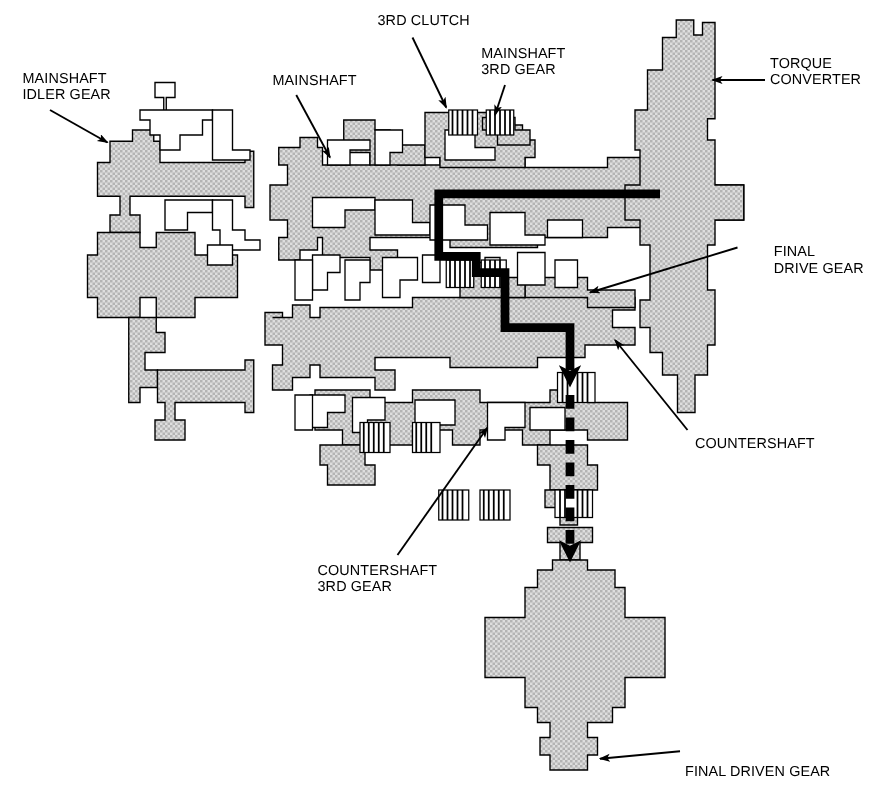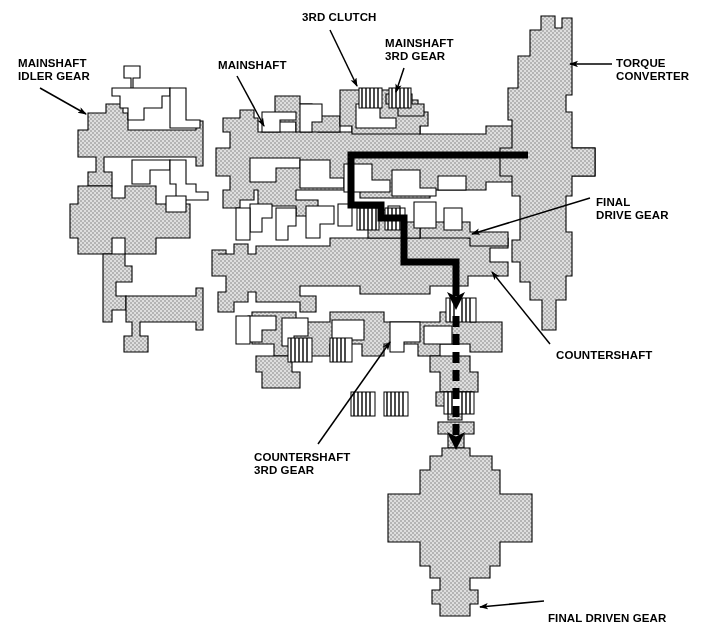--- a/index.html
+++ b/index.html
@@ -10,21 +10,21 @@
     -webkit-font-smoothing:antialiased;
     overflow:hidden;
   }
   #stage{position:relative;width:705px;height:628px;background:#fff;}
   svg#diagram{position:absolute;left:0;top:0;width:705px;height:628px;display:block;}
 
   
   .label{
     position:absolute;
     font-family:"Liberation Sans", sans-serif;
-    font-weight:bold;
+    font-weight:normal;
     font-size:11.5px;
     line-height:12.6px;
     letter-spacing:0.1px;
     color:#000000;
     white-space:pre;
     text-transform:uppercase;
     user-select:none;
   }
 </style>
 </head>
@@ -230,22 +230,22 @@
       <line x1="544" y1="601" x2="480" y2="607" marker-end="url(#arrowhead)"></line>
     </g>
   </svg>
 
   <div class="label" style="left:18px;  top:57px;">MAINSHAFT
 IDLER GEAR</div>
   <div class="label" style="left:218px; top:59px;">MAINSHAFT</div>
   <div class="label" style="left:302px; top:11px;">3RD CLUTCH</div>
   <div class="label" style="left:385px; top:37px;">MAINSHAFT
 3RD GEAR</div>
-  <div class="label" style="left:616px; top:45px;margin-top:12px;">TORQUE
+  <div class="label" style="left:616px; top:45px;">TORQUE
 CONVERTER</div>
-  <div class="label" style="left:596px; top:196px;">FINAL
+  <div class="label" style="left:619px; top:196px;">FINAL
 DRIVE GEAR</div>
   <div class="label" style="left:556px; top:349px;">COUNTERSHAFT</div>
   <div class="label" style="left:254px; top:451px;">COUNTERSHAFT
 3RD GEAR</div>
   <div class="label" style="left:548px; top:612px;">FINAL DRIVEN GEAR</div>
 
 </div>
 
 </body></html>

